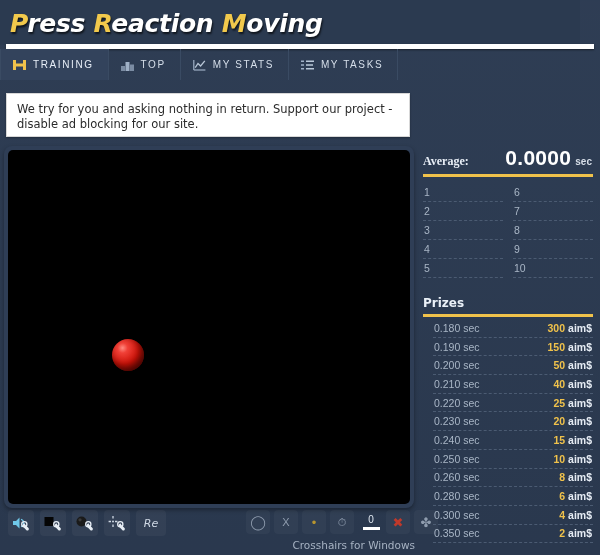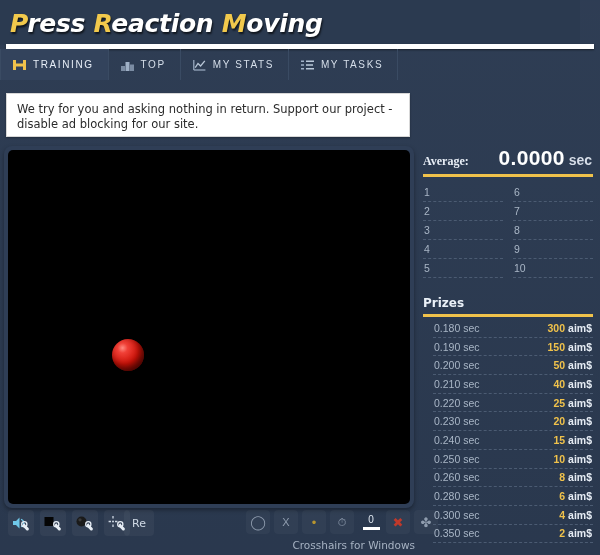--- a/index.html
+++ b/index.html
@@ -239,21 +239,21 @@
     font-family: Liberation Serif, serif;
   }
   .avg-right { display: flex; align-items: baseline; gap: 4px; }
   .avg-value {
     font-size: 21px;
     font-weight: bold;
     color: #ffffff;
     letter-spacing: 0.3px;
     font-family: Liberation Sans, sans-serif;
   }
-  .avg-unit { font-size: 14px; color: #d7dee8; font-weight: bold; }
+  .avg-unit { font-size: 10px; color: #d7dee8; font-weight: bold; }
 
   .gold-rule {
     height: 3px;
     background: #f0c24b;
     margin: 0 0 6px 3px;
     width: 170px;
   }
 
   .score-grid {
     display: grid;
@@ -394,21 +394,21 @@
           <svg class="ti" viewBox="0 0 19 17" width="19" height="17" xmlns="http://www.w3.org/2000/svg">
             <g stroke="#cfd8e4" stroke-width="1.3">
               <path d="M5 1 L5 3.6 M5 9.4 L5 12 M0.6 6.5 L3 6.5 M7 6.5 L9.4 6.5"></path>
             </g>
             <circle cx="5" cy="6.5" r="1" fill="#cfd8e4"></circle>
             <path d="M13 9.5 l3.5 3.5 a1.5 1.5 0 0 1 -2.3 2 l-3.3 -3.6 a3 3 0 0 1 1.3 -3.2 l1.2 1.2 z" fill="#e8eef5"></path>
             <circle cx="12.3" cy="9.2" r="2.6" fill="none" stroke="#e8eef5" stroke-width="1.3"></circle>
           </svg>
         </span>
       </div>
-      <div class="tool-btn re" style="left: 124px;">
+      <div class="tool-btn re" style="left: 136px; font-style: italic;">
         <span>Re</span>
       </div>
     </div>
 
   <div class="toolbar-right" id="toolbar-right">
       <div class="tool-btn2" style="left: 0px;">
         <span style="font-size: 14px;">◯</span>
       </div>
       <div class="tool-btn2" style="left: 28px;">
         <span>X</span>

